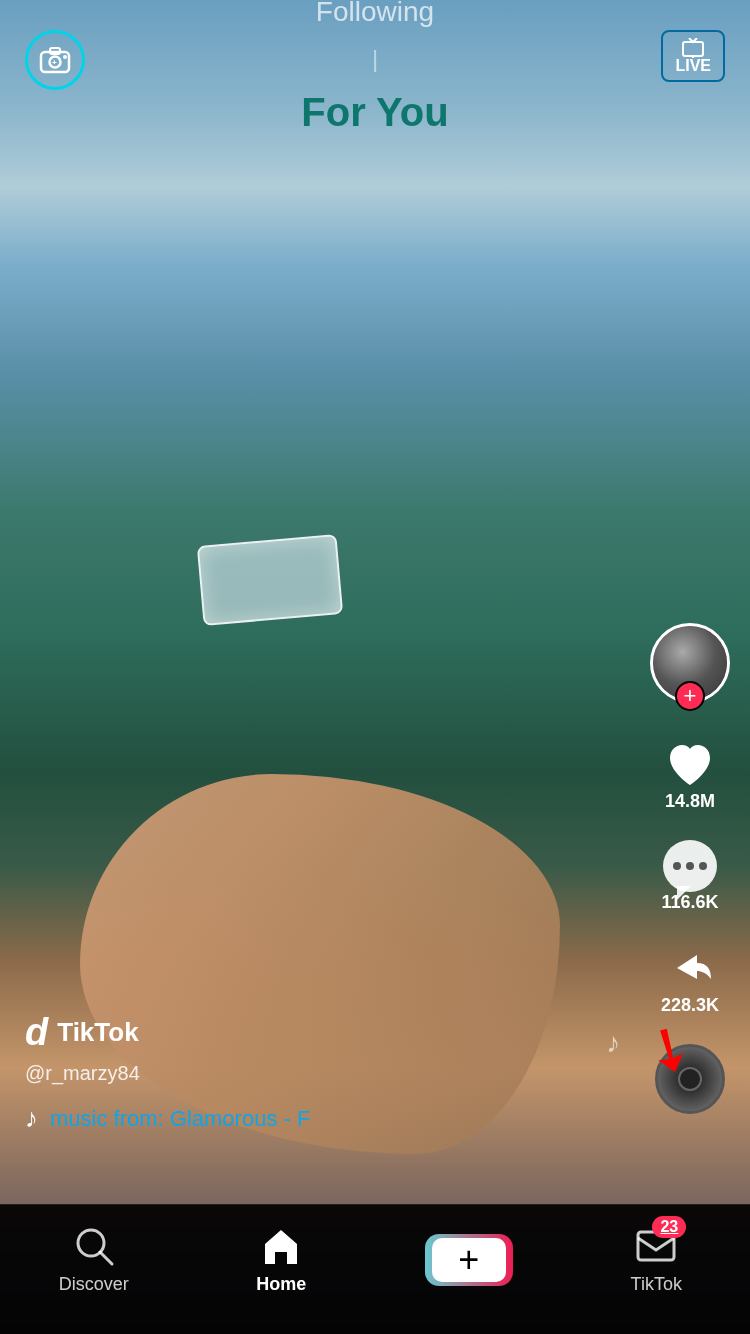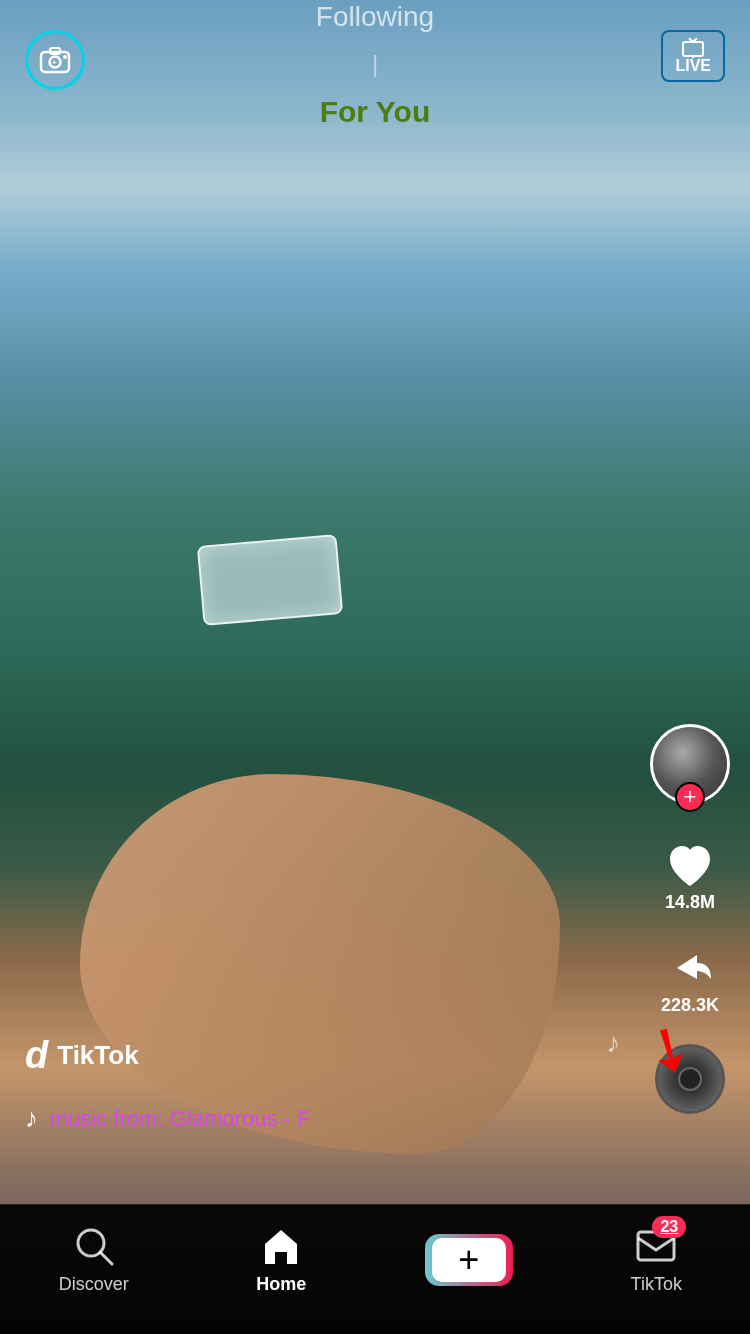--- a/index.html
+++ b/index.html
@@ -117,22 +117,22 @@
       cursor: pointer;
     }
 
     .nav-divider {
       color: rgba(255,255,255,0.5);
       font-size: 24px;
       margin: 0 18px;
     }
 
     .nav-foryou {
-      font-size: 30px;
-      color: #4d7c0f;
+      font-size: 40px;
+      color: #0f766e;
       font-weight: 700;
       cursor: pointer;
     }
 
     .live-btn {
       position: absolute;
       right: 25px;
       top: 30px;
       border: 2px solid #0369a1;
       border-radius: 8px;
@@ -345,21 +345,21 @@
       gap: 12px;
     }
 
     .music-note {
       font-size: 26px;
       color: #fff;
     }
 
     .music-text {
       font-size: 22px;
-      color: #d946ef;
+      color: #0ea5e9;
     }
 
     
     .red-arrow {
       position: absolute;
       bottom: 250px;
       right: 55px;
       z-index: 15;
       font-size: 60px;
       color: red;
@@ -513,20 +513,32 @@
 
   <div class="action-item">
     <div class="action-icon">
       <svg class="heart-svg" viewBox="0 0 52 52" fill="none">
         <path d="M26 46 C26 46 6 33 6 19 C6 11 12 6 18 6 C22 6 25 8 26 10 C27 8 30 6 34 6 C40 6 46 11 46 19 C46 33 26 46 26 46Z" fill="white"></path>
       </svg>
     </div>
     <span class="action-count">14.8M</span>
   </div>
 
+  <div class="action-item">
+    <div class="action-icon">
+      <div class="comment-bubble">
+        <div class="dots">
+          <div class="dot"></div>
+          <div class="dot"></div>
+          <div class="dot"></div>
+        </div>
+      </div>
+    </div>
+    <span class="action-count">116.6K</span>
+  </div>
 
   <div class="action-item">
     <div class="action-icon share-icon-container">
       <svg width="54" height="54" viewBox="0 0 54 54" fill="none">
         <path d="M14 27 L34 14 L34 22 C44 22 48 28 48 38 C44 32 38 30 34 30 L34 38 Z" fill="white"></path>
       </svg>
     </div>
     <span class="action-count">228.3K</span>
   </div>
 
@@ -535,20 +547,21 @@
       <div class="music-disc-inner"></div>
     </div>
   </div>
 </div>
 
 <div class="bottom-info">
   <div class="tiktok-watermark">
     <span style="font-size:38px; color:#fff; font-weight:900; font-style:italic; font-family:'Arial Black',sans-serif; letter-spacing:-1px;">d</span>
     <span class="tiktok-brand">TikTok</span>
   </div>
+  <div class="username">@r_marzy84</div>
 
   <br>
 
 
   <div class="music-info">
     <span class="music-note">♪</span>
     <span class="music-text">music from: Glamorous - F</span>
   </div>
 </div>
 

